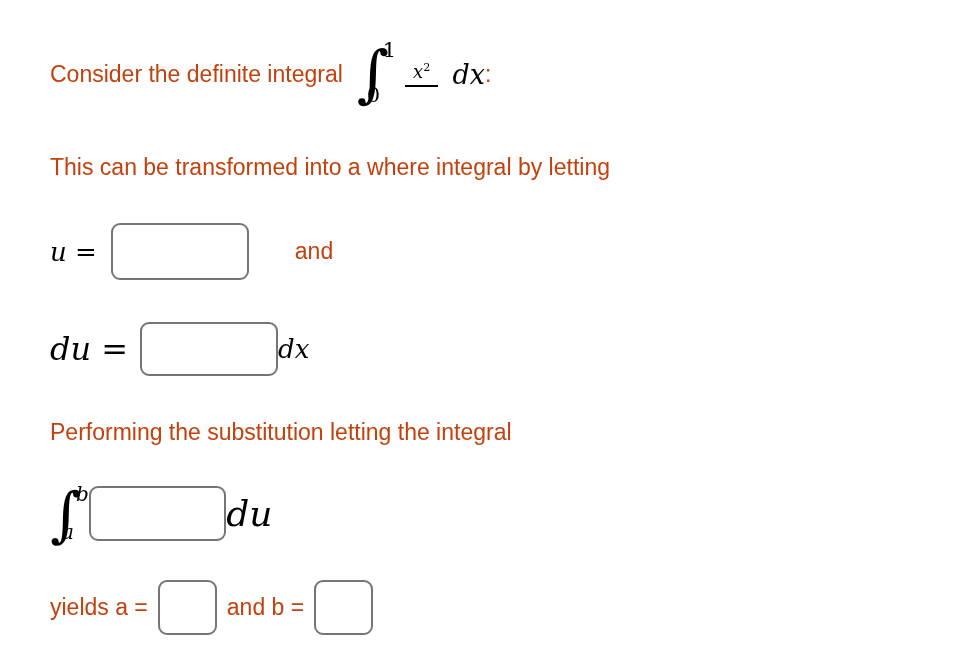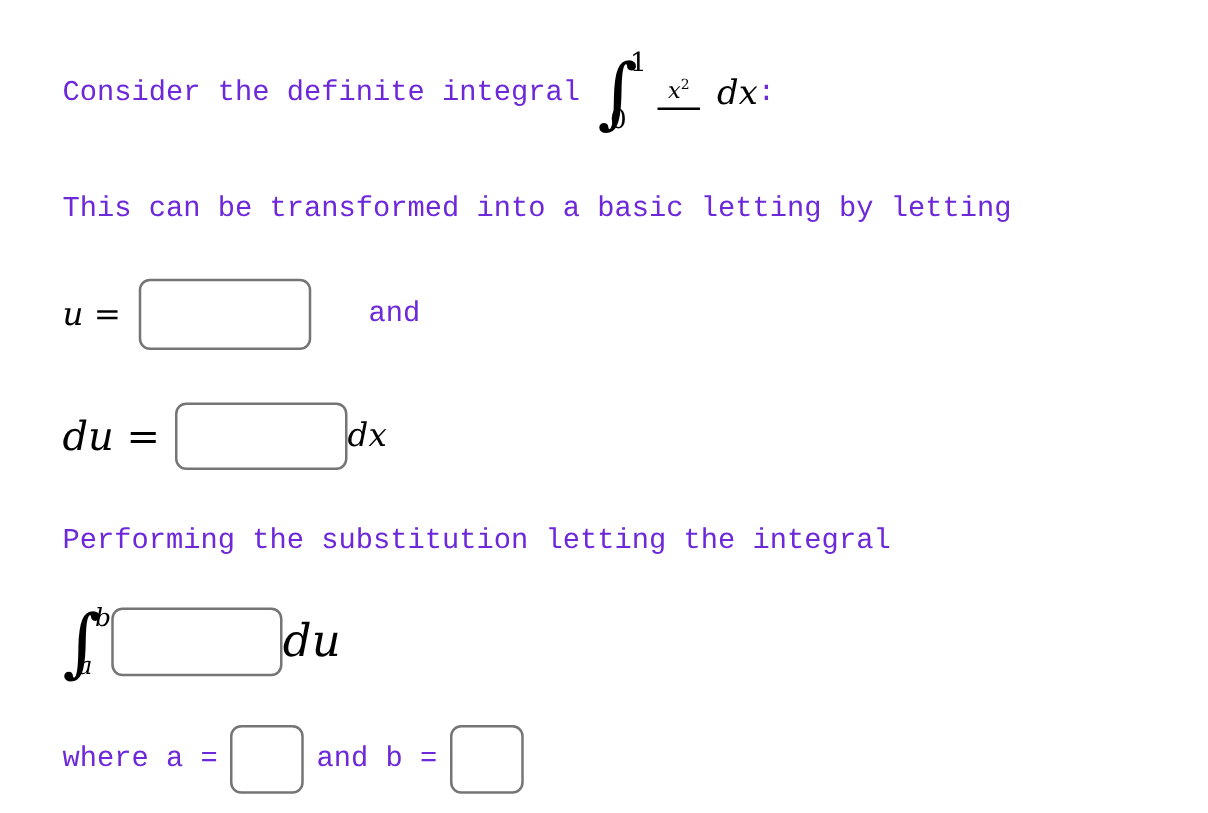--- a/index.html
+++ b/index.html
@@ -18,24 +18,24 @@
 
   .page {
     position: absolute;
     left: 0; top: 0;
     width: 966px;
     height: 650px;
   }
 
   
   .prose {
-    font-family: Liberation Mono, monospace;
+    font-family: Liberation Sans, sans-serif;
     font-size: 23px;
     line-height: 1.1;
-    color: #6d28d9;
+    color: #c2410c;
     white-space: nowrap;
   }
 
   .math {
     font-family: "DejaVu Serif", serif;
     font-style: italic;
     color: #000000;
     white-space: nowrap;
   }
 
@@ -243,21 +243,21 @@
       <span class="frac">
         <span class="num"><span>x</span><sup class="expn">2</sup></span>
         <span class="bar"></span>
       </span>
 
       <span class="dx">dx</span>
       <span class="prose" style="font-size:23px;">:</span>
     </span>
   </div>
 
-  <div class="row-transform prose">This can be transformed into a basic letting by letting</div>
+  <div class="row-transform prose">This can be transformed into a where integral by letting</div>
 
   <div class="row-u">
     <span class="math lbl">u =</span>
     <input class="answer-box box-u" type="text" placeholder="" style="">
     <span class="prose andtxt">and</span>
   </div>
 
   <div class="row-du">
     <span class="math lbl">du =</span>
     <input class="answer-box box-du" type="text" placeholder="" style="">
@@ -267,19 +267,19 @@
   <div class="row-perform prose">Performing the substitution letting the integral</div>
 
   <div class="row-intbox">
     <span class="int-sign-sm">∫<span class="int-lim-top">b</span><span class="int-lim-bot">a</span>
     </span>
     <input class="answer-box box-int" type="text" placeholder="" style="">
     <span class="suffix">du</span>
   </div>
 
   <div class="row-ab">
-    <span class="prose t1">where a =</span>
+    <span class="prose t1">yields a =</span>
     <input class="answer-box box-small" type="text" placeholder="" style="">
     <span class="prose t2">and b =</span>
     <input class="answer-box box-small" type="text" placeholder="" style="">
   </div>
 
 </div>
 
 </body></html>

